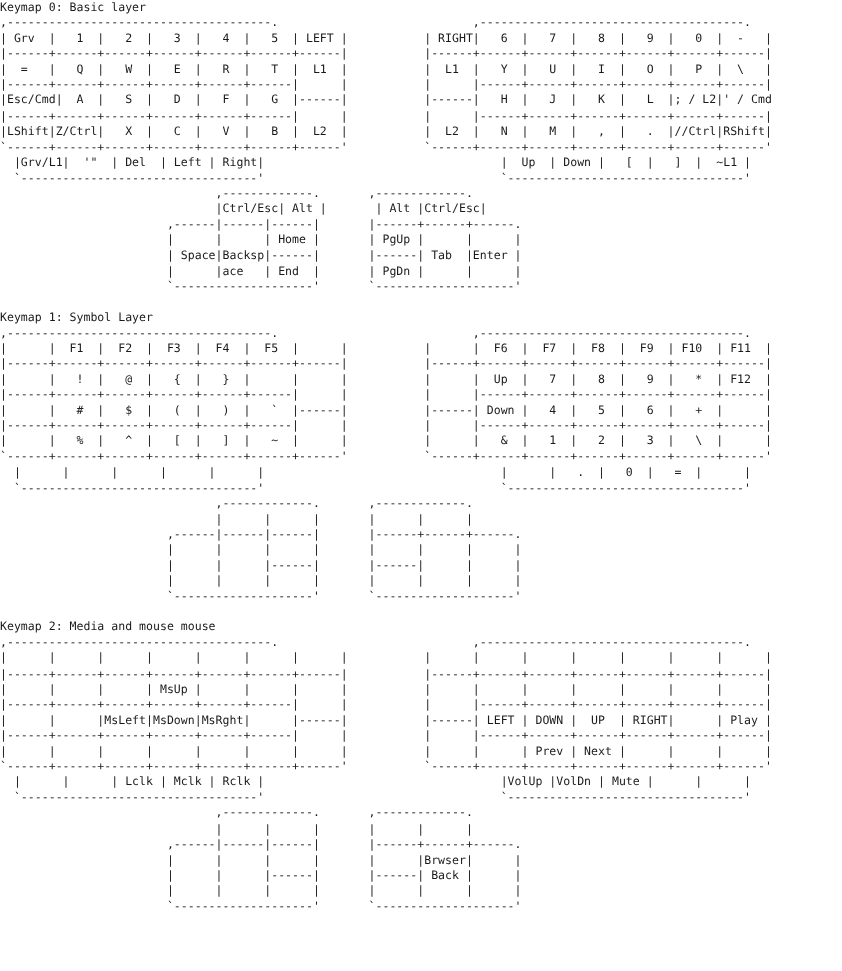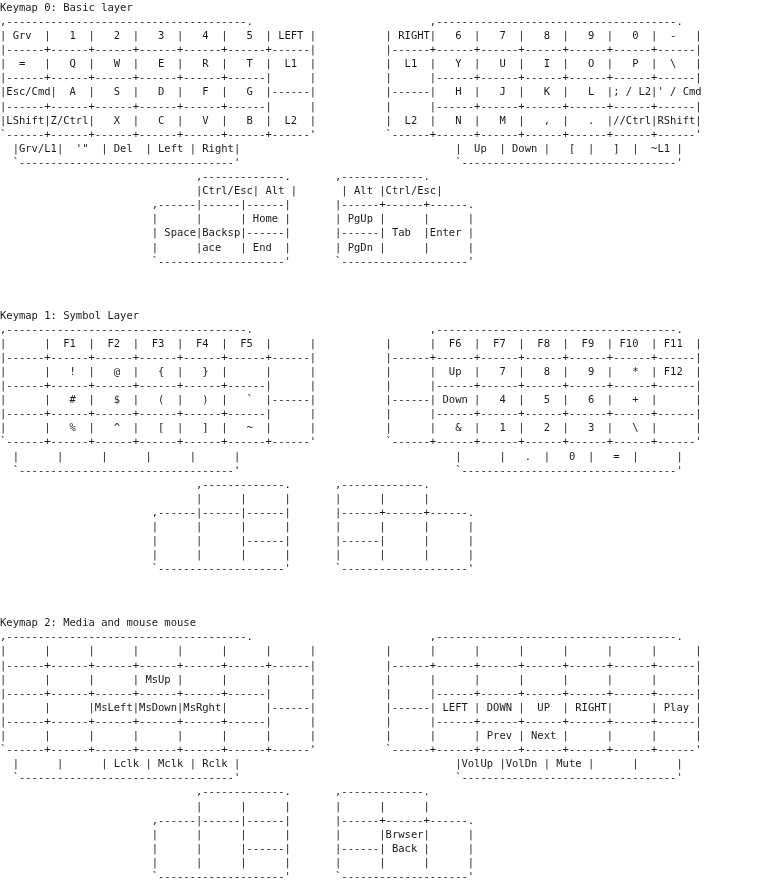--- a/index.html
+++ b/index.html
@@ -36,21 +36,21 @@
     font-size: 10.5px;
     line-height: 14.1px;
     color: #1a1a1a;
     white-space: pre;
     margin: 0;
     padding: 0;
     letter-spacing: 0px;
   }
   .block-gap-top { margin-top: 16px; }
   .block-gap-mid { margin-top: 2px; }
-  .section-gap { margin-top: 40px; }
+  .section-gap { margin-top: 14px; }
 </style>
 </head>
 <body>
 
 <div class="page">
 
   <div class="section">
     <div class="section-title">Keymap 0: Basic layer</div>
     <pre class="ascii block-gap-top">,--------------------------------------.                            ,--------------------------------------.
 | Grv  |   1  |   2  |   3  |   4  |   5  | LEFT |           | RIGHT|   6  |   7  |   8  |   9  |   0  |  -   |

